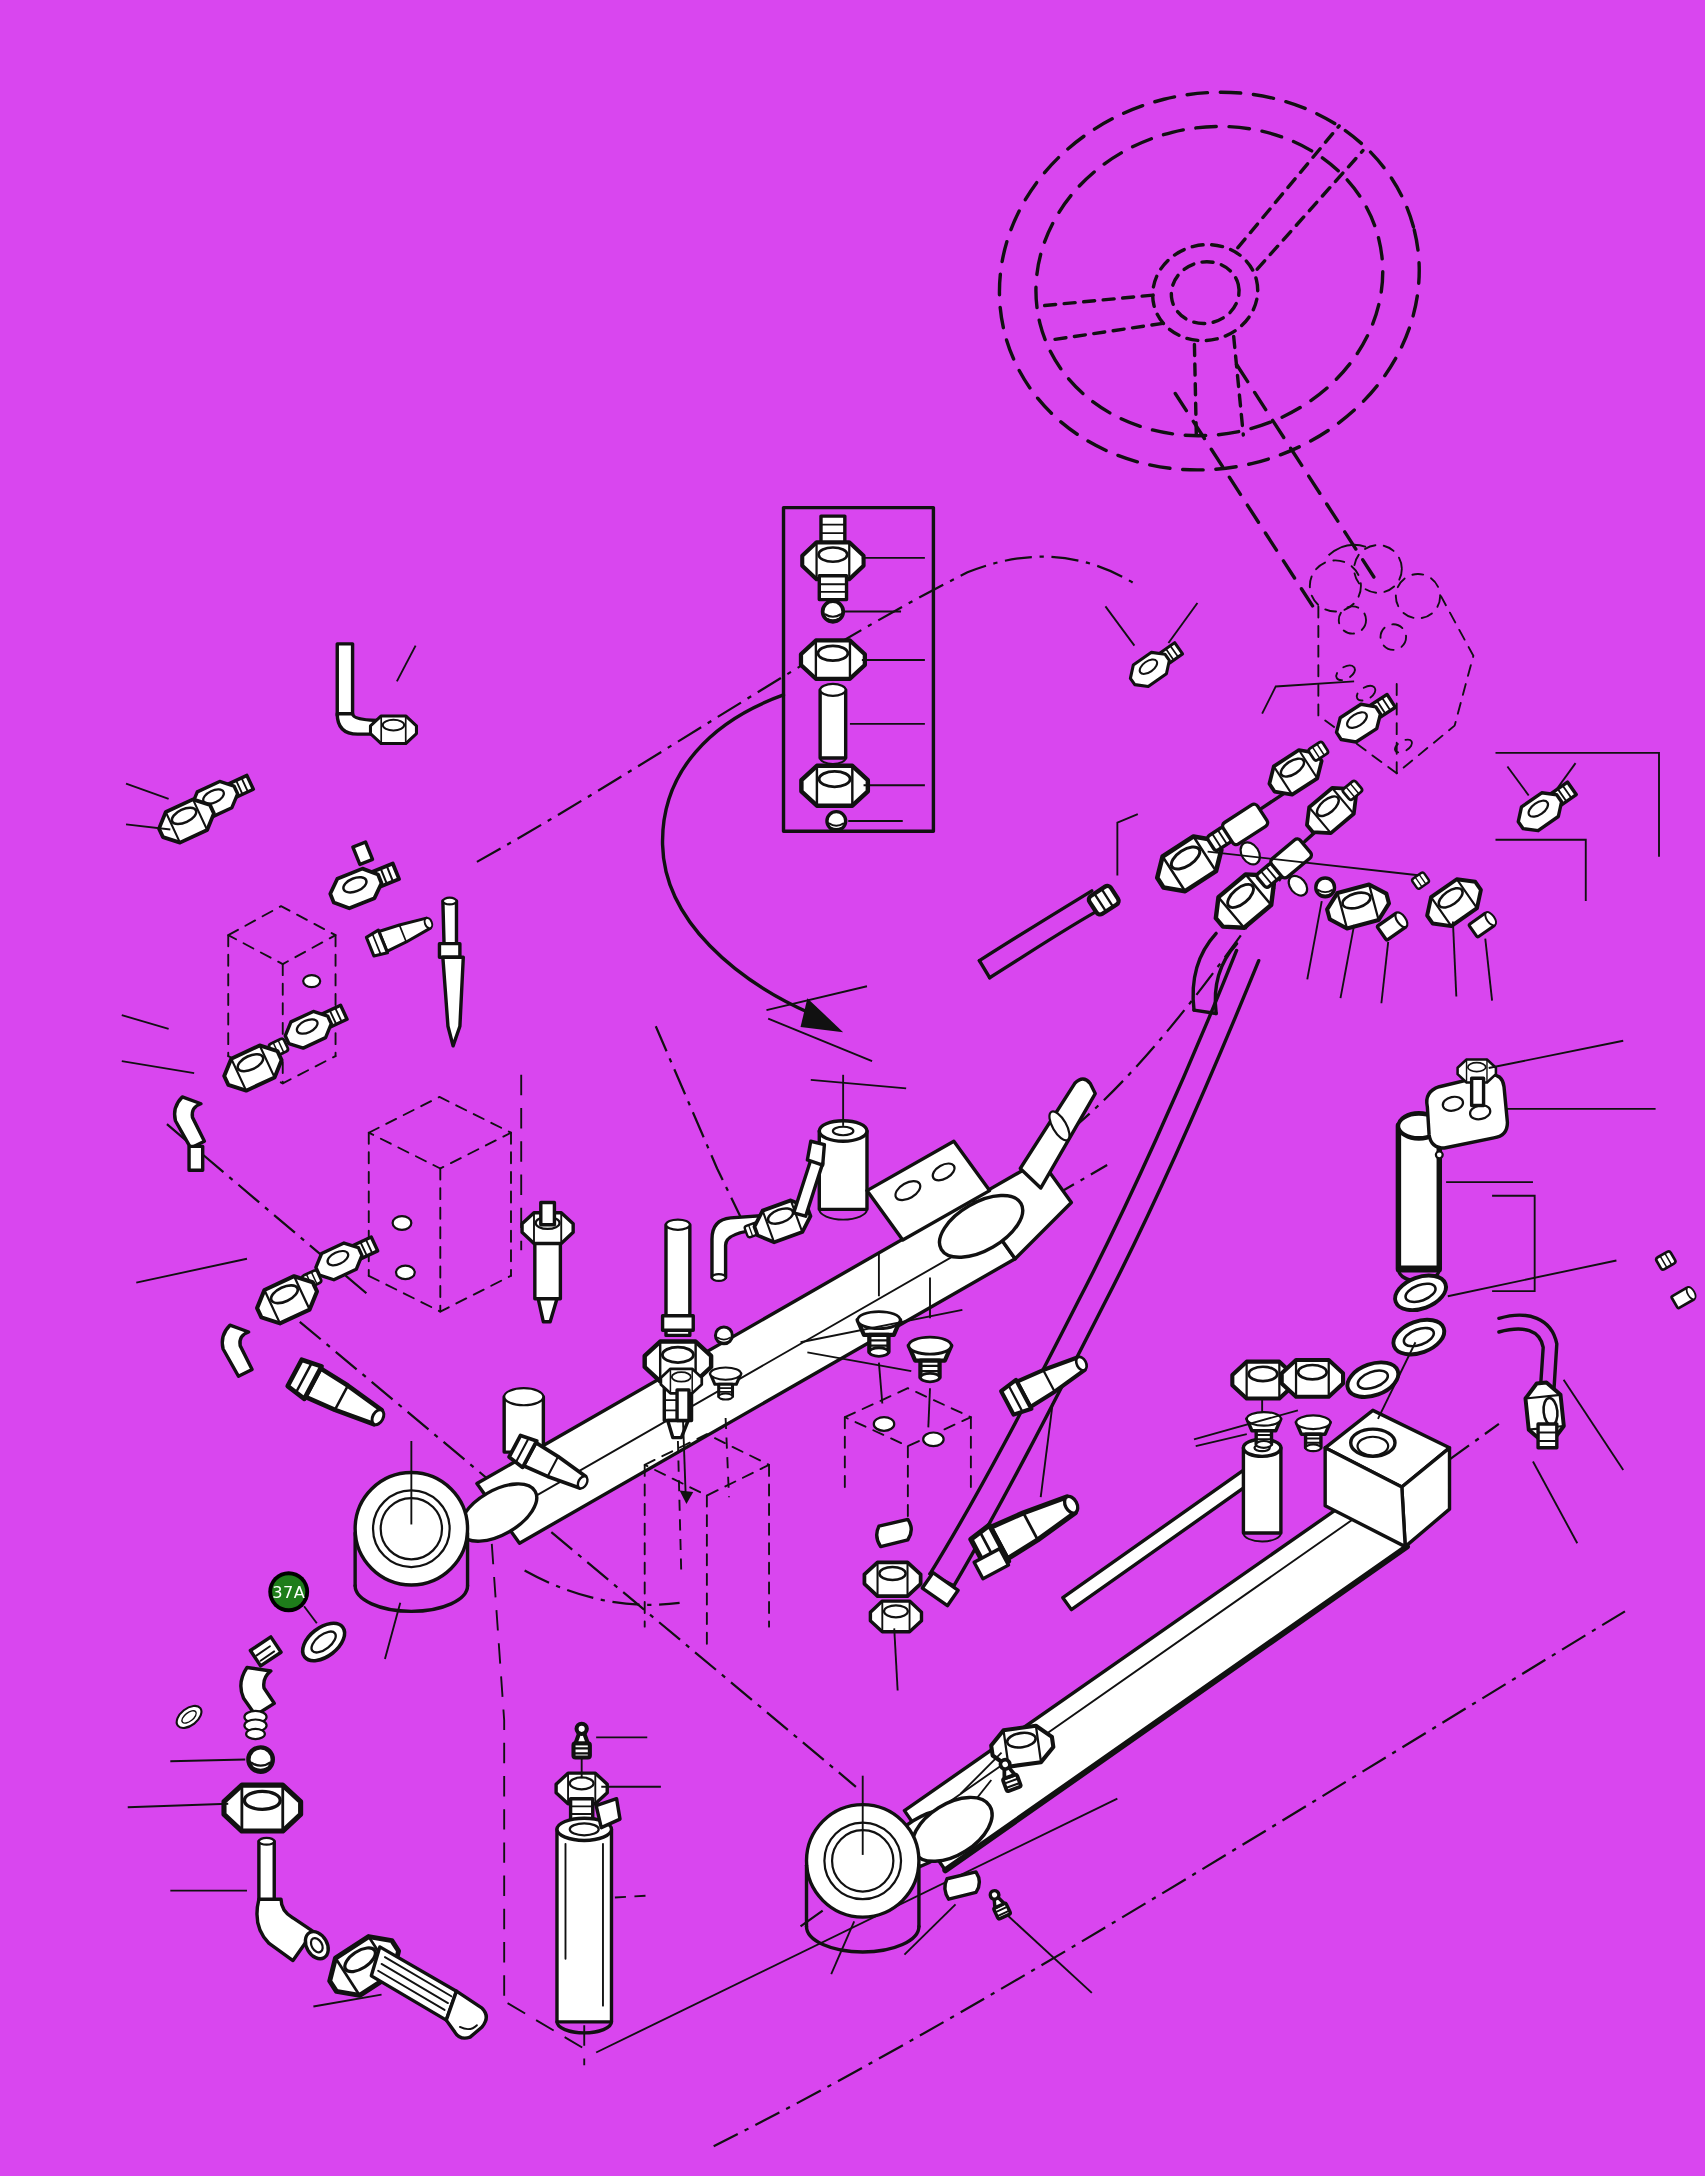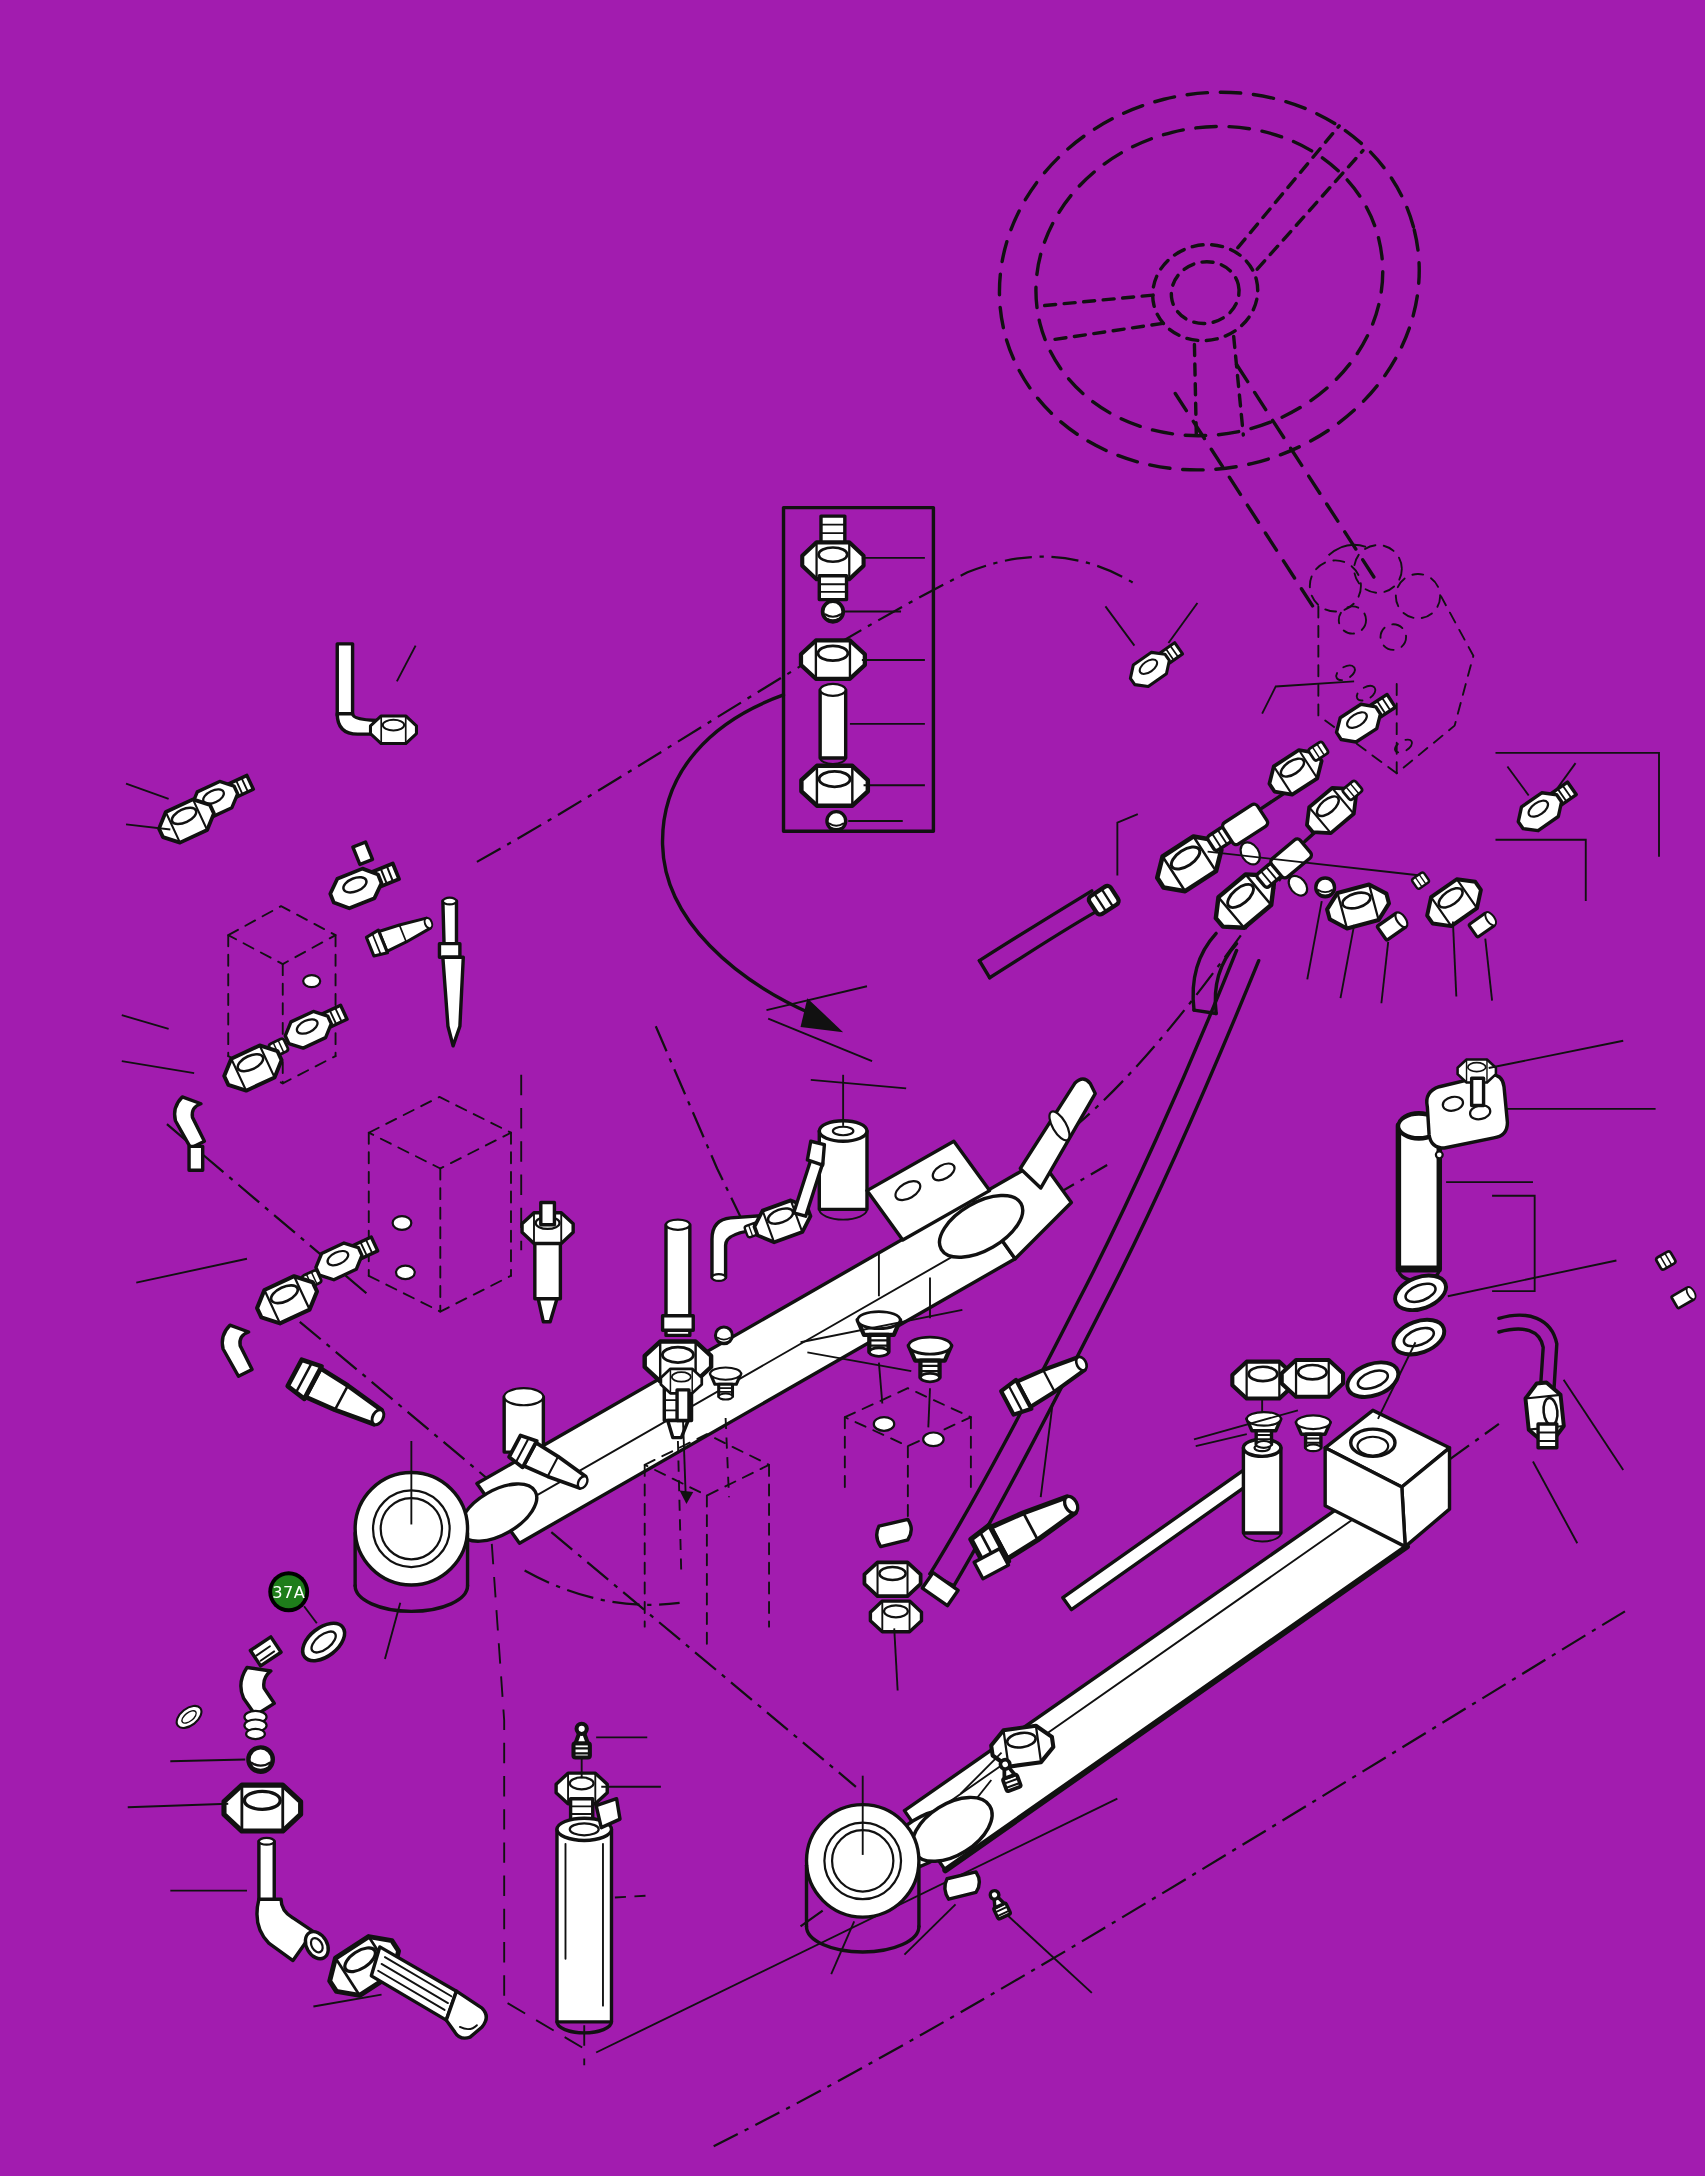--- a/index.html
+++ b/index.html
@@ -1,16 +1,16 @@
 <!DOCTYPE html>
 <html style="font-size:13.6px"><head>
 <meta charset="utf-8">
 <style>
   html,body{margin:0;padding:0;background:#ffffff;}
-  .page{width:1705px;height:2176px;background:#a21caf;position:relative;overflow:hidden;
+  .page{width:1705px;height:2176px;background:#d946ef;position:relative;overflow:hidden;
         font-family:"DejaVu Sans",sans-serif;}
   svg{display:block;}
   
   .ln  {fill:none;stroke:#111;stroke-width:4;stroke-linecap:round;stroke-linejoin:round;}
   .lnH {fill:none;stroke:#111;stroke-width:7;stroke-linecap:round;}
   .ln2 {fill:none;stroke:#111;stroke-width:2.2;stroke-linecap:round;stroke-linejoin:round;}
   .wh  {fill:#fff;stroke:#111;stroke-width:4;stroke-linejoin:round;}
   .whn {fill:#fff;stroke:#111;stroke-width:2.6;stroke-linejoin:round;}
   .dash  {stroke-dasharray:24 15;}
   .dashS {stroke-dasharray:13 10;}

